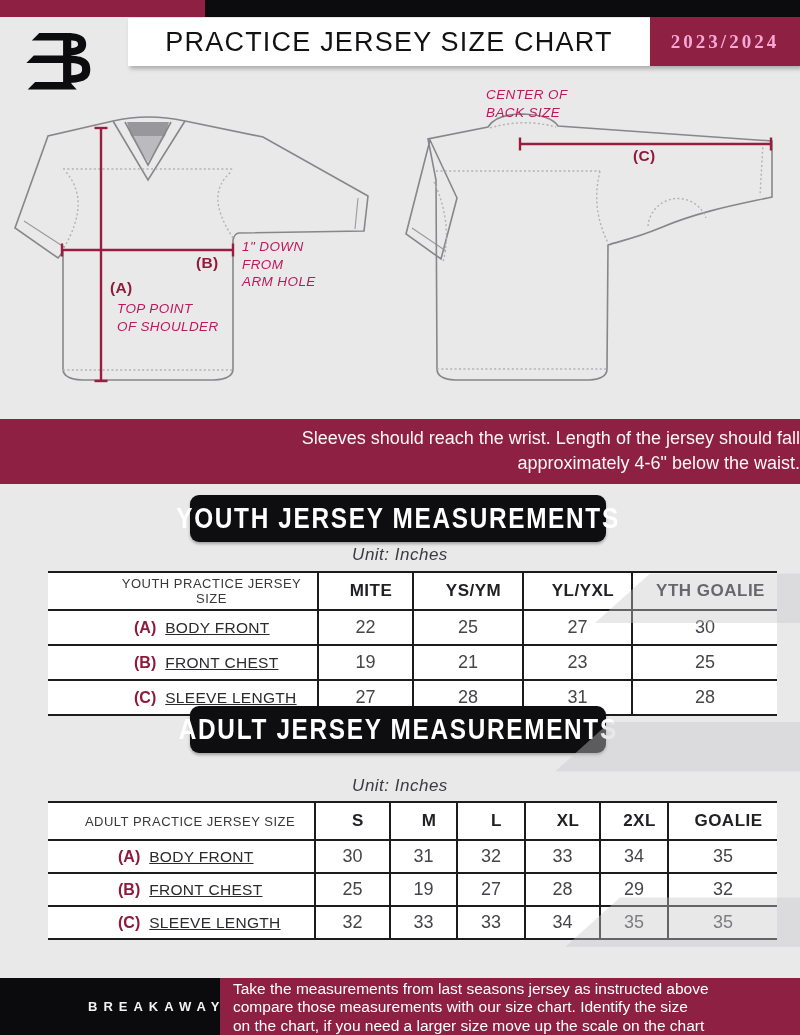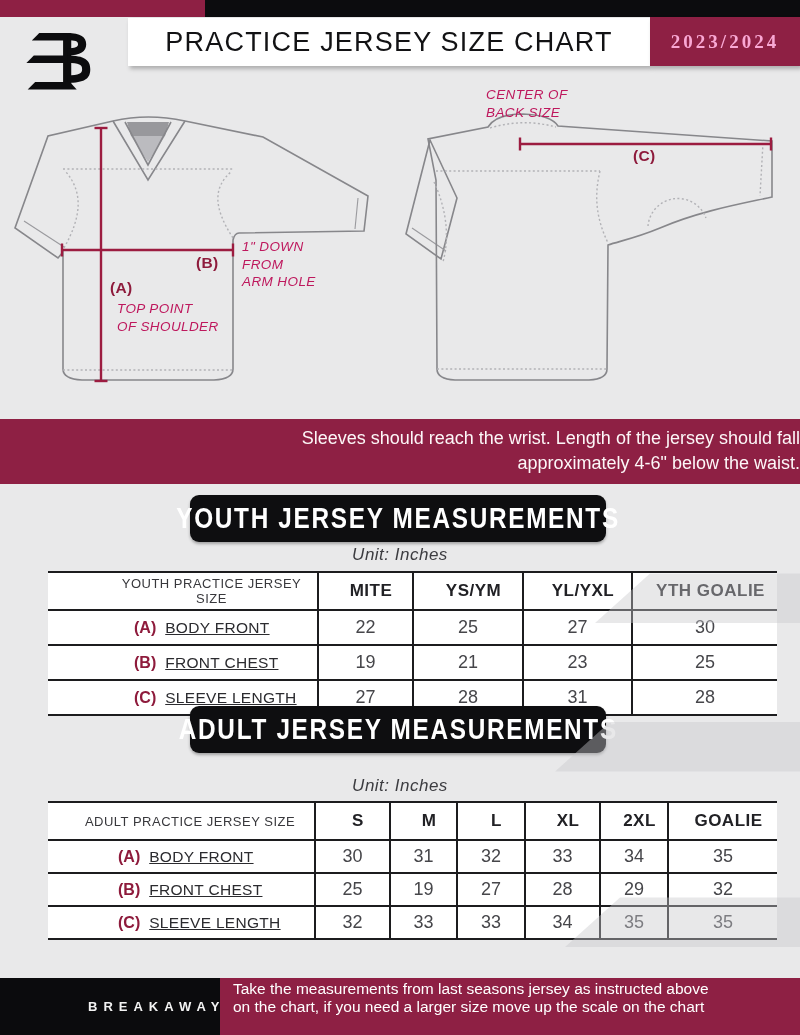--- a/index.html
+++ b/index.html
@@ -315,17 +315,18 @@
 
   <div class="footer">
     <div class="footer-left">
       <svg class="footer-logo" viewBox="0 0 100 100" fill="currentColor">
         <use href="#b-monogram"></use>
       </svg>
       <span class="footer-brand">BREAKAWAY</span>
     </div>
     <div class="footer-right">
       <div>Take the measurements from last seasons jersey as instructed above</div>
+      <div>compare those measurements  with our size chart. Identify the size</div>
       <div>on the chart, if you need a larger size move up the scale on the chart</div>
     </div>
   </div>
 
 </div>
 
 </body></html>

